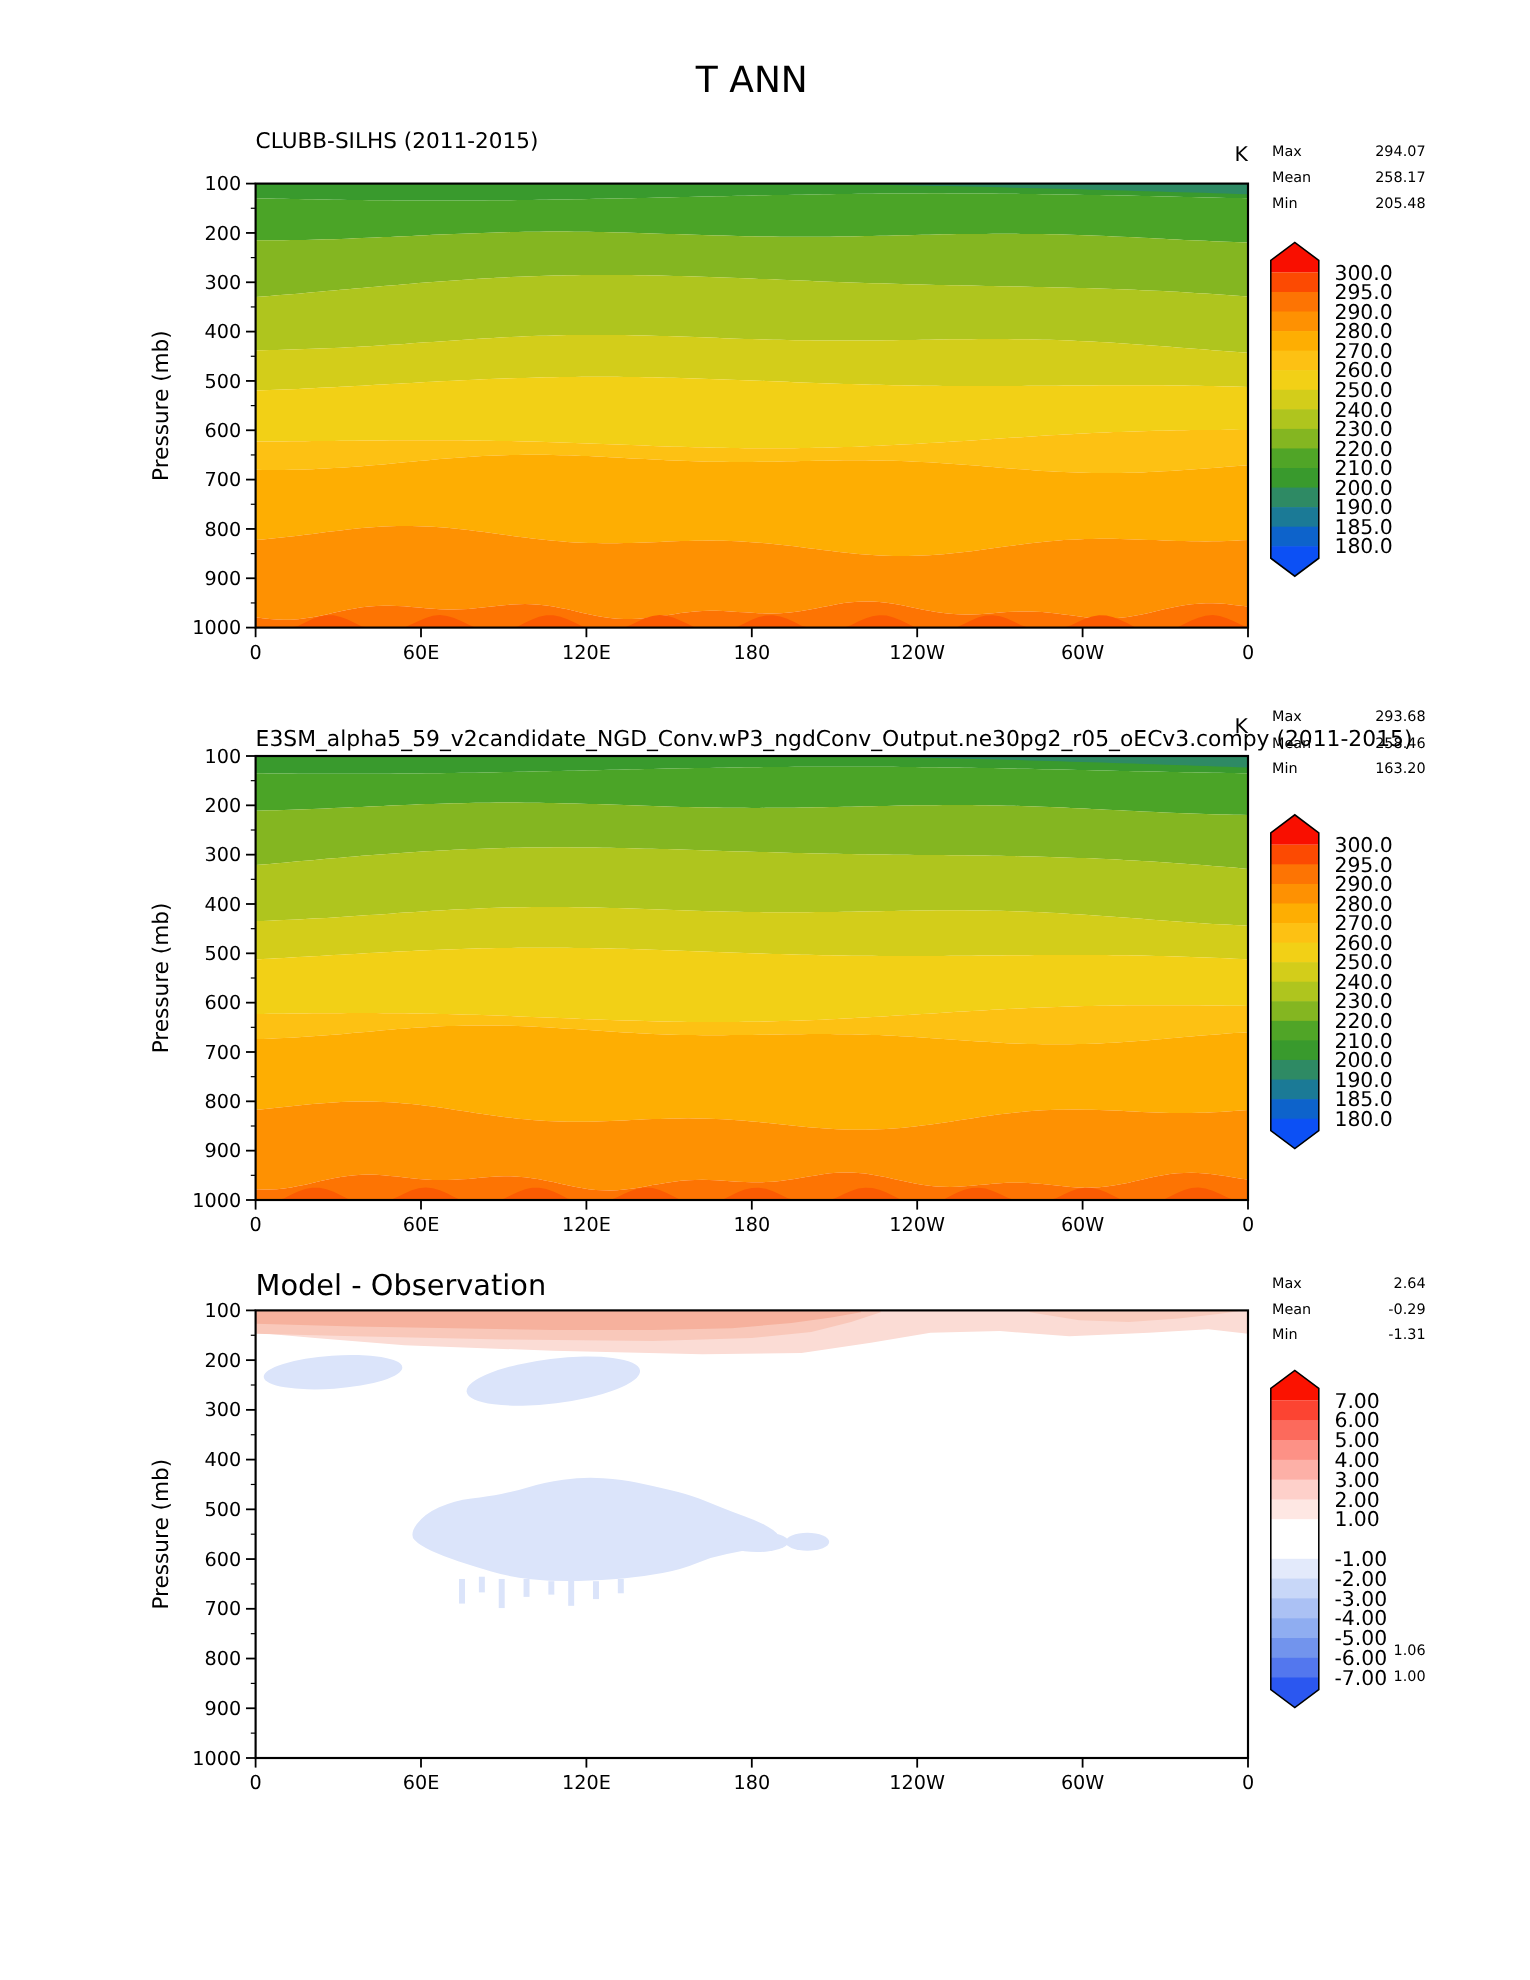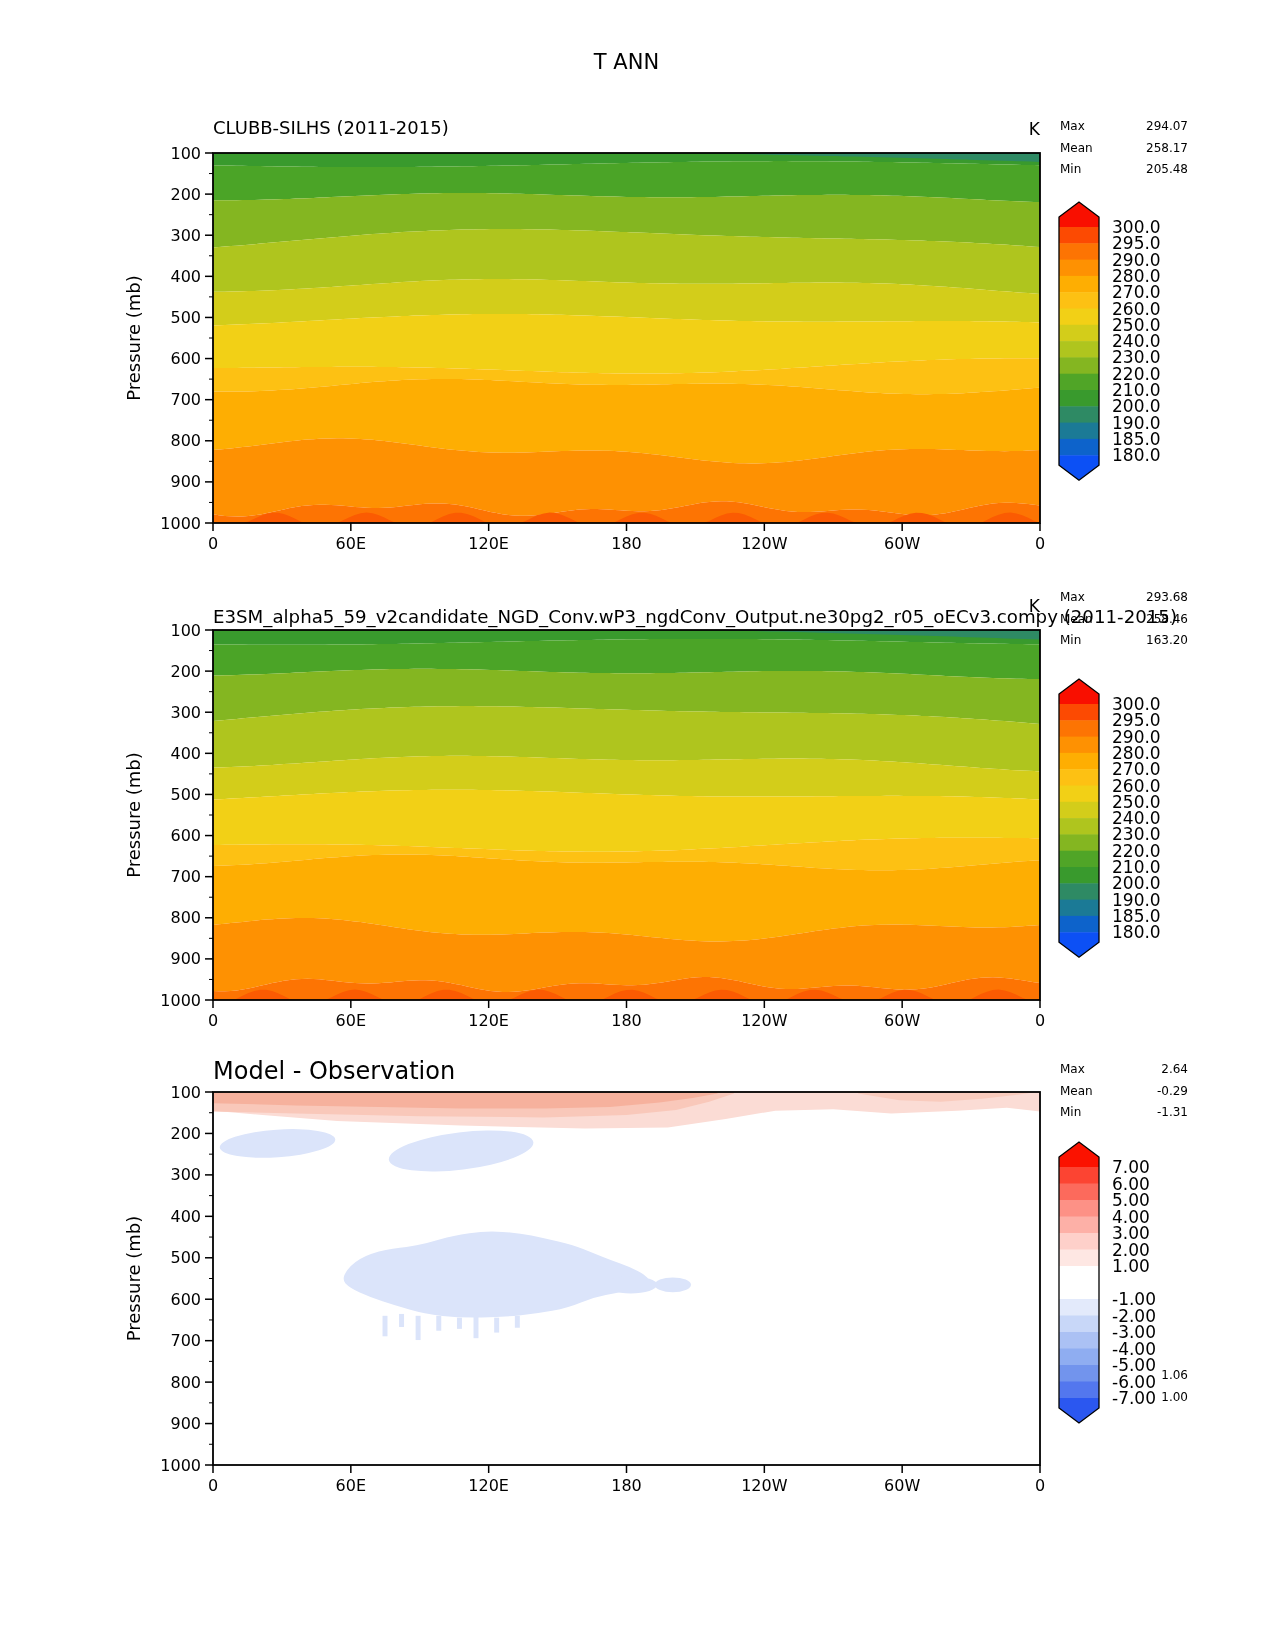--- a/index.html
+++ b/index.html
@@ -1,20 +1,20 @@
 <!DOCTYPE html>
 <html><head>
 <meta charset="utf-8">
 <style>
   html,body{margin:0;padding:0;background:#fff;}
   body{width:1275px;height:1650px;position:relative;font-family:"DejaVu Sans",sans-serif;color:#000;overflow:hidden;}
   .abs{position:absolute;}
-  .fig-title{left:213px;width:827px;top:50px;text-align:center;font-size:21px;}
+  .fig-title{left:213px;width:827px;top:50px;text-align:center;font-size:30px;}
   .subtitle{font-size:18px;white-space:nowrap;}
-  #sub0{left:213px;top:117px;text-align:right;}
+  #sub0{left:213px;top:107px;text-align:right;}
   #sub1{left:213px;top:594px;font-size:18.2px;margin-top:12px;}
   #sub2{left:213px;width:827px;top:1057px;text-align:left;font-size:24px;}
   .units{font-size:17px;right:235px;text-align:right;}
   #units0{top:119px;}
   #units1{top:596px;}
   .stats{left:1060px;width:128px;font-size:12px;}
   #stats0{top:116px;}
   #stats1{top:587px;}
   #stats2{top:1059px;}
   #rmse{top:1365px;}

